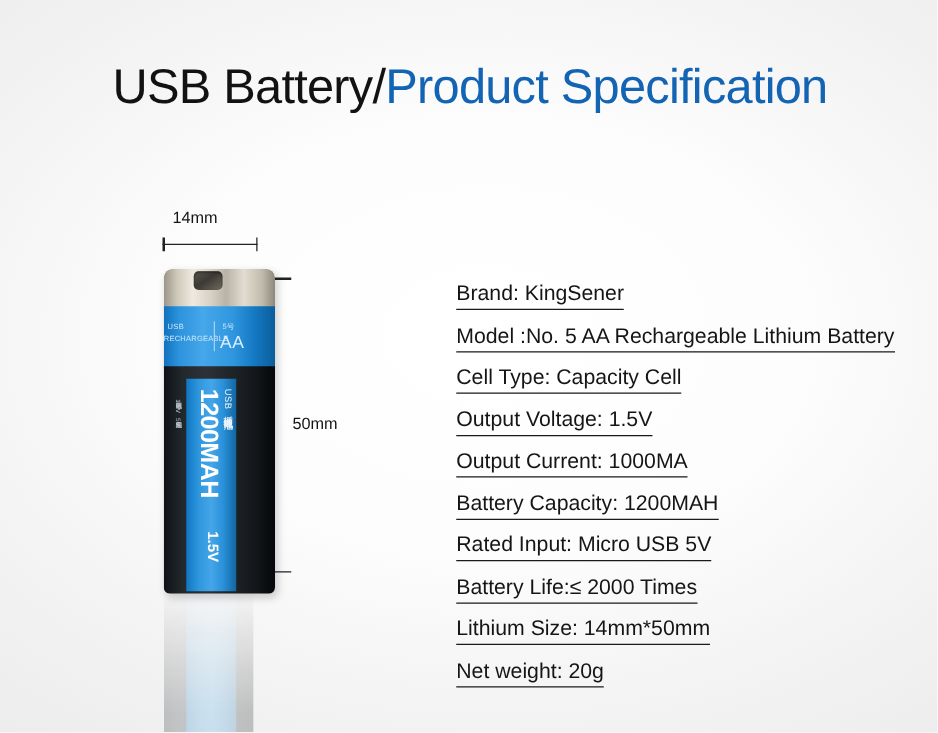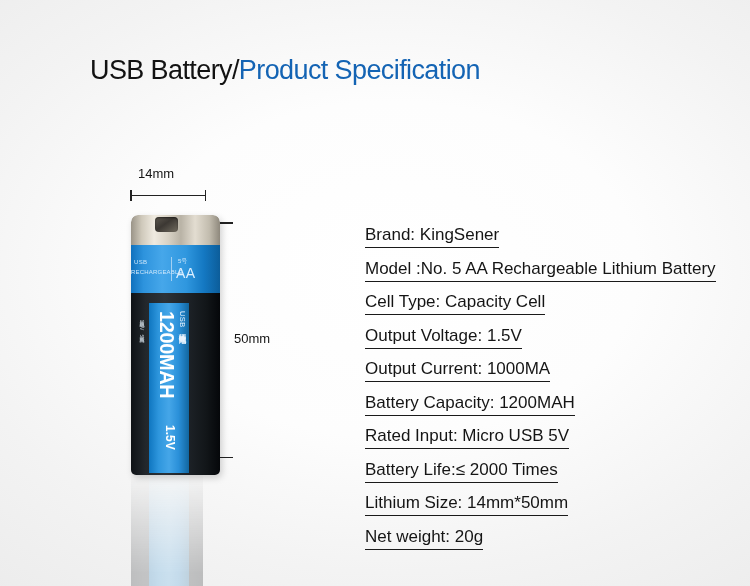--- a/index.html
+++ b/index.html
@@ -22,21 +22,21 @@
       radial-gradient(ellipse 620px 420px at 52% 46%, #ffffff 0%, #fdfdfd 40%, #f3f3f3 72%, #ececec 100%),
       linear-gradient(160deg, #eeeeee 0%, #f7f7f7 30%, #fbfbfb 55%, #efefef 100%);
     overflow: hidden;
   }
 
   
   .title {
     position: absolute;
     left: 90px;
     top: 48px;
-    font-size: 27px;
+    font-size: 39px;
     line-height: 44px;
     letter-spacing: -0.6px;
     white-space: nowrap;
     font-weight: 400;
     font-family: "Liberation Sans", sans-serif;
   }
   .title .t-black { color: #121212; }
   .title .t-blue  { color: #1464b4; }
 
   

